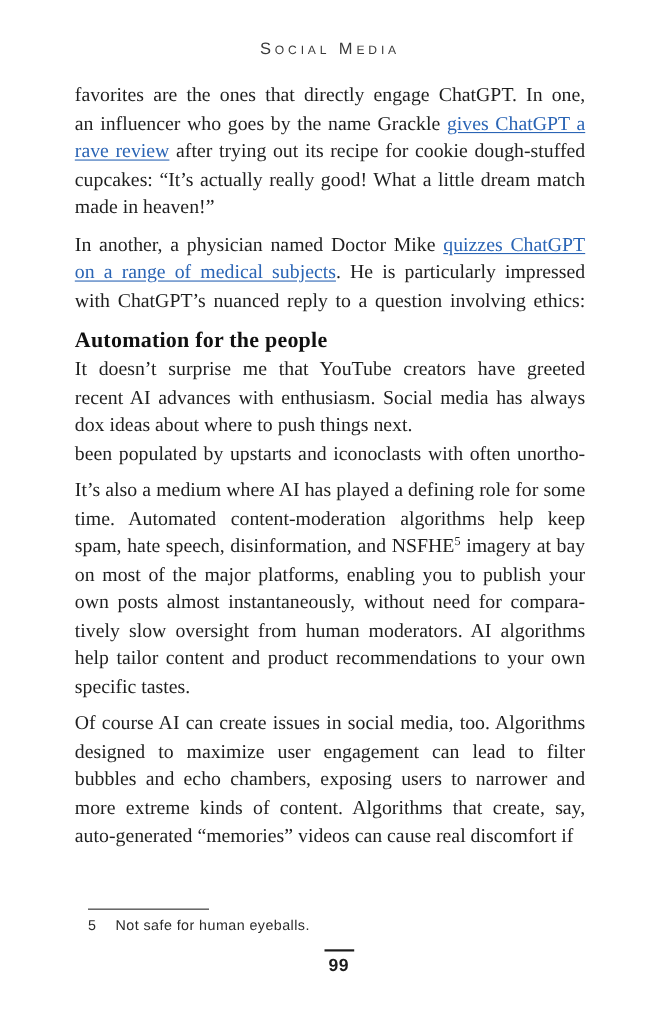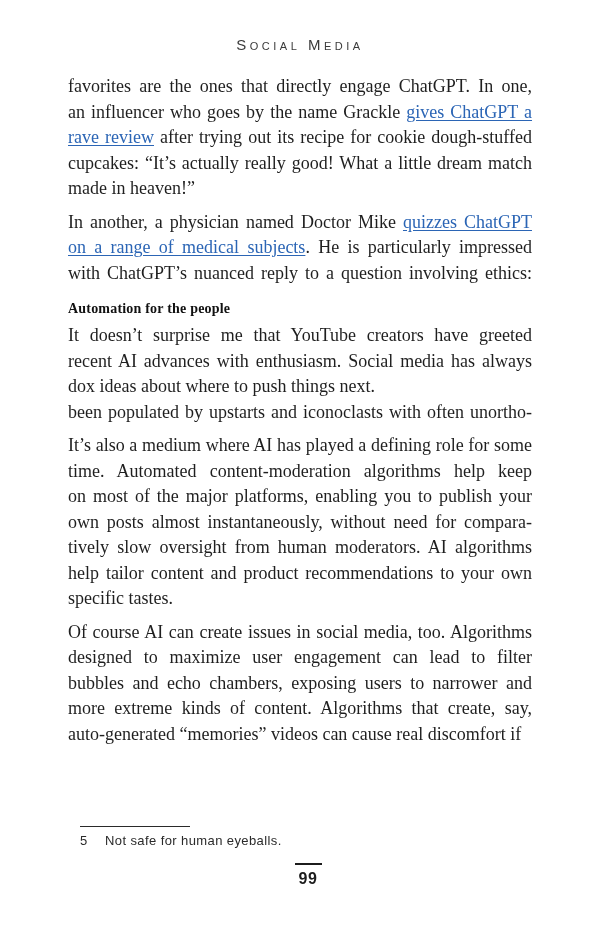--- a/index.html
+++ b/index.html
@@ -42,21 +42,21 @@
     text-decoration-color: #2b65b5;
     text-underline-offset: 2px;
     cursor: pointer;
   }
   sup.fn-ref {
     font-size: 11px;
     line-height: 0;
     vertical-align: super;
   }
   .section-heading {
-    font-size: 14px;
+    font-size: 20px;
     font-weight: 700;
     color: #111111;
     margin-top: 10px;
     margin-bottom: 1px;
     line-height: 26px;
     letter-spacing: 0.2px;
   }
   .footnote {
     position: absolute;
     left: 80px;
@@ -119,20 +119,21 @@
       <h2 class="section-heading">Automation for the people</h2>
       <div class="paragraph">
         <div class="line"><span>It doesn’t surprise me that YouTube creators have greeted</span></div>
         <div class="line"><span>recent AI advances with enthusiasm. Social media has always</span></div>
         <div class="line last"><span>dox ideas about where to push things next.</span></div>
         <div class="line"><span>been populated by upstarts and iconoclasts with often unortho-</span></div>
       </div>
       <div class="paragraph">
         <div class="line"><span>It’s also a medium where AI has played a defining role for some</span></div>
         <div class="line"><span>time. Automated content-moderation algorithms help keep</span></div>
+        <div class="line"><span>spam, hate speech, disinformation, and NSFHE</span><sup class="fn-ref">5</sup><span> imagery at bay</span></div>
         <div class="line"><span>on most of the major platforms, enabling you to publish your</span></div>
         <div class="line"><span>own posts almost instantaneously, without need for compara-</span></div>
         <div class="line"><span>tively slow oversight from human moderators. AI algorithms</span></div>
         <div class="line"><span>help tailor content and product recommendations to your own</span></div>
         <div class="line last"><span>specific tastes.</span></div>
       </div>
       <div class="paragraph">
         <div class="line"><span>Of course AI can create issues in social media, too. Algorithms</span></div>
         <div class="line"><span>designed to maximize user engagement can lead to filter</span></div>
         <div class="line"><span>bubbles and echo chambers, exposing users to narrower and</span></div>

